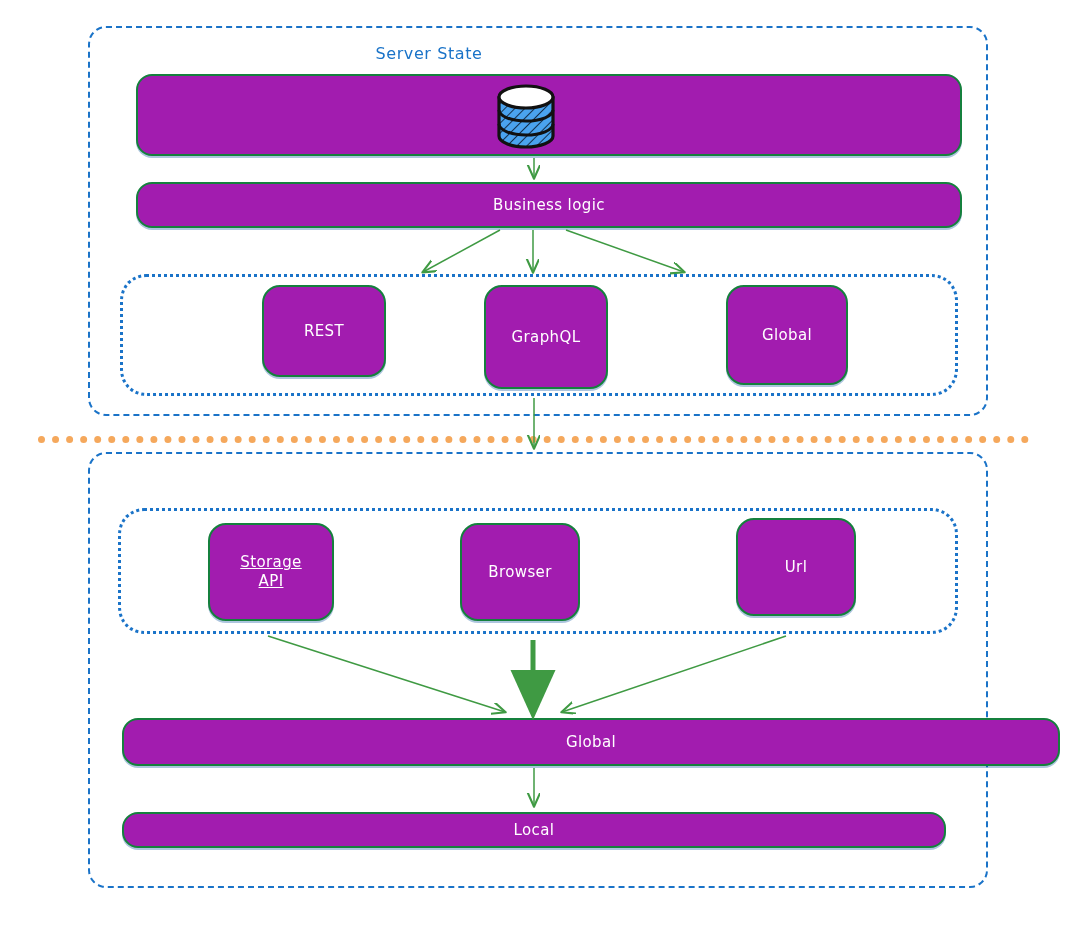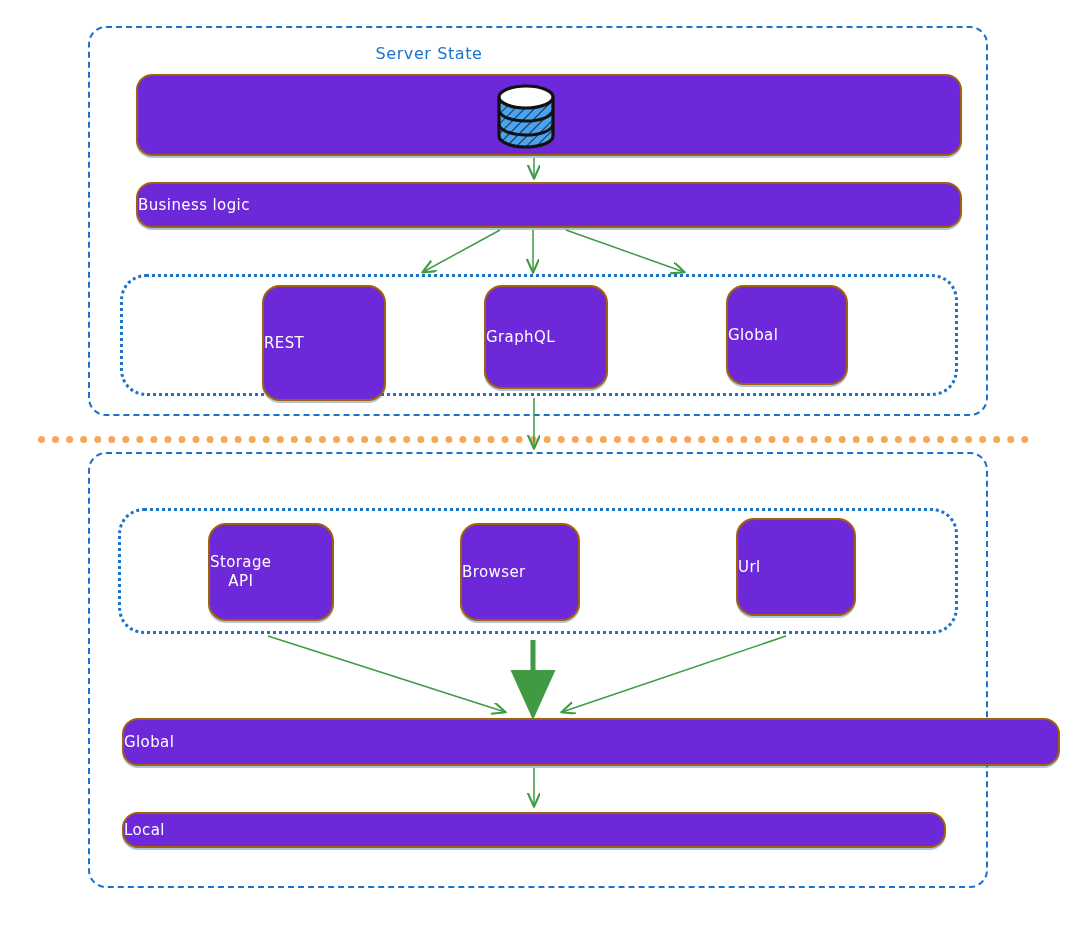--- a/index.html
+++ b/index.html
@@ -4,25 +4,25 @@
 <style>
   html,body{margin:0;padding:0;background:#ffffff;}
   body{width:1067px;height:930px;font-family:"DejaVu Sans",sans-serif;}
   #stage{position:relative;width:1067px;height:930px;overflow:hidden;background:#fff;}
 
   svg.layer{position:absolute;left:0;top:0;width:1067px;height:930px;pointer-events:none;}
 
   .node{
     position:absolute;
     box-sizing:border-box;
-    background:#6d28d9;
-    border:2px solid #a16207;
+    background:#a21caf;
+    border:2px solid #15803d;
     border-radius:14px;
     box-shadow:0 2px 0 rgba(20,90,160,.35);
-    display:flex;align-items:center;
+    display:flex;align-items:center;justify-content:center;
     color:#ffffff;
     text-align:center;
     font-family:"DejaVu Sans",sans-serif;
     font-size:15px;
     letter-spacing:.4px;
     line-height:1.25;
     user-select:none;
   }
   .node.bar{border-radius:16px;}
   .node.card{border-radius:18px;}
@@ -64,37 +64,37 @@
   <div class="group-title" style="left:0;top:44px;width:858px;text-align:center;">Server State</div>
 
   <div class="node bar" style="left:136px;top:74px;width:826px;height:82px;"></div>
 
   <div class="node bar" style="left:136px;top:182px;width:826px;height:46px;">
     <span>Business logic</span>
   </div>
 
   <div class="group-dotted" style="left:120px;top:274px;width:838px;height:122px;"></div>
 
-  <div class="node card" style="left:262px;top:285px;width:124px;height:116px;">
+  <div class="node card" style="left:262px;top:285px;width:124px;height:92px;">
     <span>REST</span>
   </div>
   <div class="node card" style="left:484px;top:285px;width:124px;height:104px;">
     <span>GraphQL</span>
   </div>
   <div class="node card" style="left:726px;top:285px;width:122px;height:100px;">
     <span>Global</span>
   </div>
 
   <div class="divider" style="top:436px;"></div>
 
   <div class="group-dashed" style="left:88px;top:452px;width:900px;height:436px;"></div>
 
   <div class="group-dotted" style="left:118px;top:508px;width:840px;height:126px;"></div>
 
-  <div class="node card" style="left:208px;top:523px;width:126px;height:98px;">
+  <div class="node card" style="left:208px;top:523px;width:126px;height:98px;text-decoration:underline;">
     <span>
       <span>Storage</span><br>
       <span>API</span>
     </span>
   </div>
   <div class="node card" style="left:460px;top:523px;width:120px;height:98px;">
     <span>Browser</span>
   </div>
   <div class="node card" style="left:736px;top:518px;width:120px;height:98px;">
     <span>Url</span>

